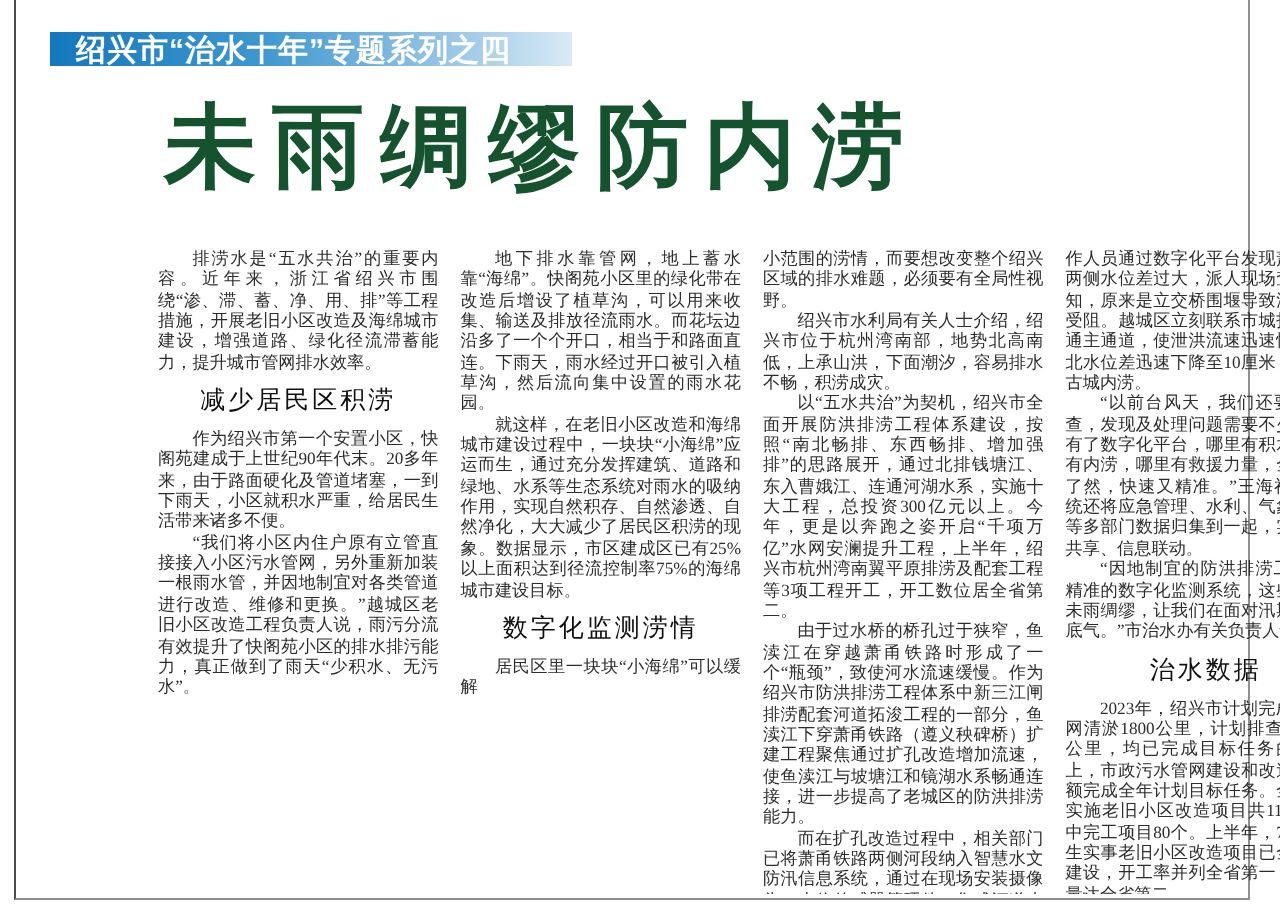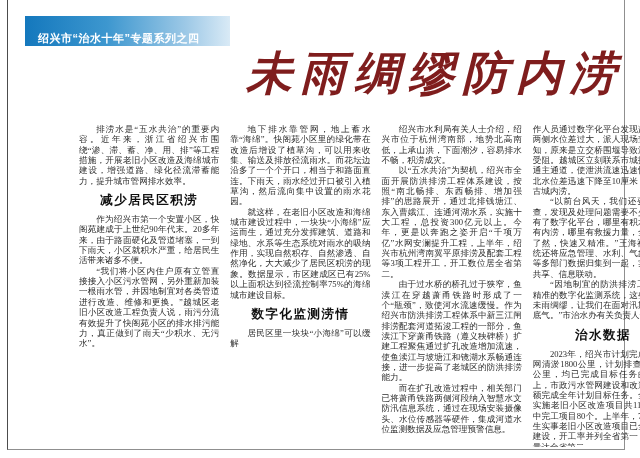--- a/index.html
+++ b/index.html
@@ -9,52 +9,51 @@
     font-family:"Liberation Sans",sans-serif;
   }
   .frame{
     position:absolute;left:7px;top:0;width:618px;height:450px;
     box-sizing:border-box;background:#fff;
     border-left:1.5px solid #4c4c4c;
     border-right:1px solid #8f8f8f;
     border-bottom:1px solid #8f8f8f;
   }
   .banner{
-    position:absolute;top:16px;left:17px;height:30px;
-    display:inline-flex;align-items:flex-end;
+    position:absolute;top:16px;left:17px;height:17px;
+    display:inline-flex;align-items:flex-start;
     padding:0 30px 0 13px;
     background:linear-gradient(90deg,#1478bd 0%,#3d97cf 40%,#9cc8e6 78%,#d9eaf6 100%);
-    color:#ffffff;font-size:11px;font-weight:bold;letter-spacing:0.5px;
+    color:#ffffff;font-size:15px;font-weight:bold;letter-spacing:0.5px;
     white-space:nowrap;
   }
   .headline{
     position:absolute;top:47px;left:0;right:0;margin:0;
-    text-align:right;padding-left:74px;
+    text-align:left;padding-left:74px;
     font-size:46px;line-height:52px;font-weight:800;
-    letter-spacing:8px;color:#7f1d1d;
+    letter-spacing:8px;color:#14532d;
     font-family:"Liberation Sans",sans-serif;
     white-space:nowrap;
-    font-style:italic;
   }
   .columns{
     position:absolute;left:23px;top:124px;width:594px;height:323px;
     display:flex;gap:11px;overflow:hidden;margin-left:48px;
   }
   .col{
     flex:1;min-width:0;
     font-family:"Liberation Serif",serif;
     font-size:8.6px;line-height:10.35px;
     color:#2c2c2c;text-align:justify;
   }
   .col p{margin:0;text-indent:2em;}
   .col p.cont{text-indent:0;}
   .sec{
     margin:7px 0 6px;text-align:center;text-indent:0;
     font-family:"Liberation Sans",sans-serif;
-    font-size:12.5px;font-weight:bold;color:#101010;
+    font-size:12.5px;font-weight:normal;color:#101010;
     letter-spacing:1.5px;line-height:15px;
   }
 </style>
 </head>
 <body>
 
 <div class="frame">
 
   <div class="banner">
     <span>绍兴市“治水十年”专题系列之四</span>
@@ -72,20 +71,21 @@
     </div>
 
     <div class="col">
       <p>地下排水靠管网，地上蓄水靠“海绵”。快阁苑小区里的绿化带在改造后增设了植草沟，可以用来收集、输送及排放径流雨水。而花坛边沿多了一个个开口，相当于和路面直连。下雨天，雨水经过开口被引入植草沟，然后流向集中设置的雨水花园。</p>
       <p>就这样，在老旧小区改造和海绵城市建设过程中，一块块“小海绵”应运而生，通过充分发挥建筑、道路和绿地、水系等生态系统对雨水的吸纳作用，实现自然积存、自然渗透、自然净化，大大减少了居民区积涝的现象。数据显示，市区建成区已有25%以上面积达到径流控制率75%的海绵城市建设目标。</p>
       <h3 class="sec">数字化监测涝情</h3>
       <p>居民区里一块块“小海绵”可以缓解</p>
     </div>
 
     <div class="col">
+      <p class="cont">小范围的涝情，而要想改变整个绍兴区域的排水难题，必须要有全局性视野。</p>
       <p>绍兴市水利局有关人士介绍，绍兴市位于杭州湾南部，地势北高南低，上承山洪，下面潮汐，容易排水不畅，积涝成灾。</p>
       <p>以“五水共治”为契机，绍兴市全面开展防洪排涝工程体系建设，按照“南北畅排、东西畅排、增加强排”的思路展开，通过北排钱塘江、东入曹娥江、连通河湖水系，实施十大工程，总投资300亿元以上。今年，更是以奔跑之姿开启“千项万亿”水网安澜提升工程，上半年，绍兴市杭州湾南翼平原排涝及配套工程等3项工程开工，开工数位居全省第二。</p>
       <p>由于过水桥的桥孔过于狭窄，鱼渎江在穿越萧甬铁路时形成了一个“瓶颈”，致使河水流速缓慢。作为绍兴市防洪排涝工程体系中新三江闸排涝配套河道拓浚工程的一部分，鱼渎江下穿萧甬铁路（遵义秧碑桥）扩建工程聚焦通过扩孔改造增加流速，使鱼渎江与坡塘江和镜湖水系畅通连接，进一步提高了老城区的防洪排涝能力。</p>
       <p>而在扩孔改造过程中，相关部门已将萧甬铁路两侧河段纳入智慧水文防汛信息系统，通过在现场安装摄像头、水位传感器等硬件，集成河道水位监测数据及应急管理预警信息。</p>
 
     </div>
 
     <div class="col">
       <p class="cont">作人员通过数字化平台发现萧甬铁路两侧水位差过大，派人现场查看后得知，原来是立交桥围堰导致泄洪通道受阻。越城区立刻联系市城投集团打通主通道，使泄洪流速迅速恢复，南北水位差迅速下降至10厘米，避免了古城内涝。</p>
       <p>“以前台风天，我们还要实地巡查，发现及处理问题需要不少时间。有了数字化平台，哪里有积水，哪里有内涝，哪里有救援力量，全都一目了然，快速又精准。”王海祥说，系统还将应急管理、水利、气象、公安等多部门数据归集到一起，实现资源共享、信息联动。</p>

